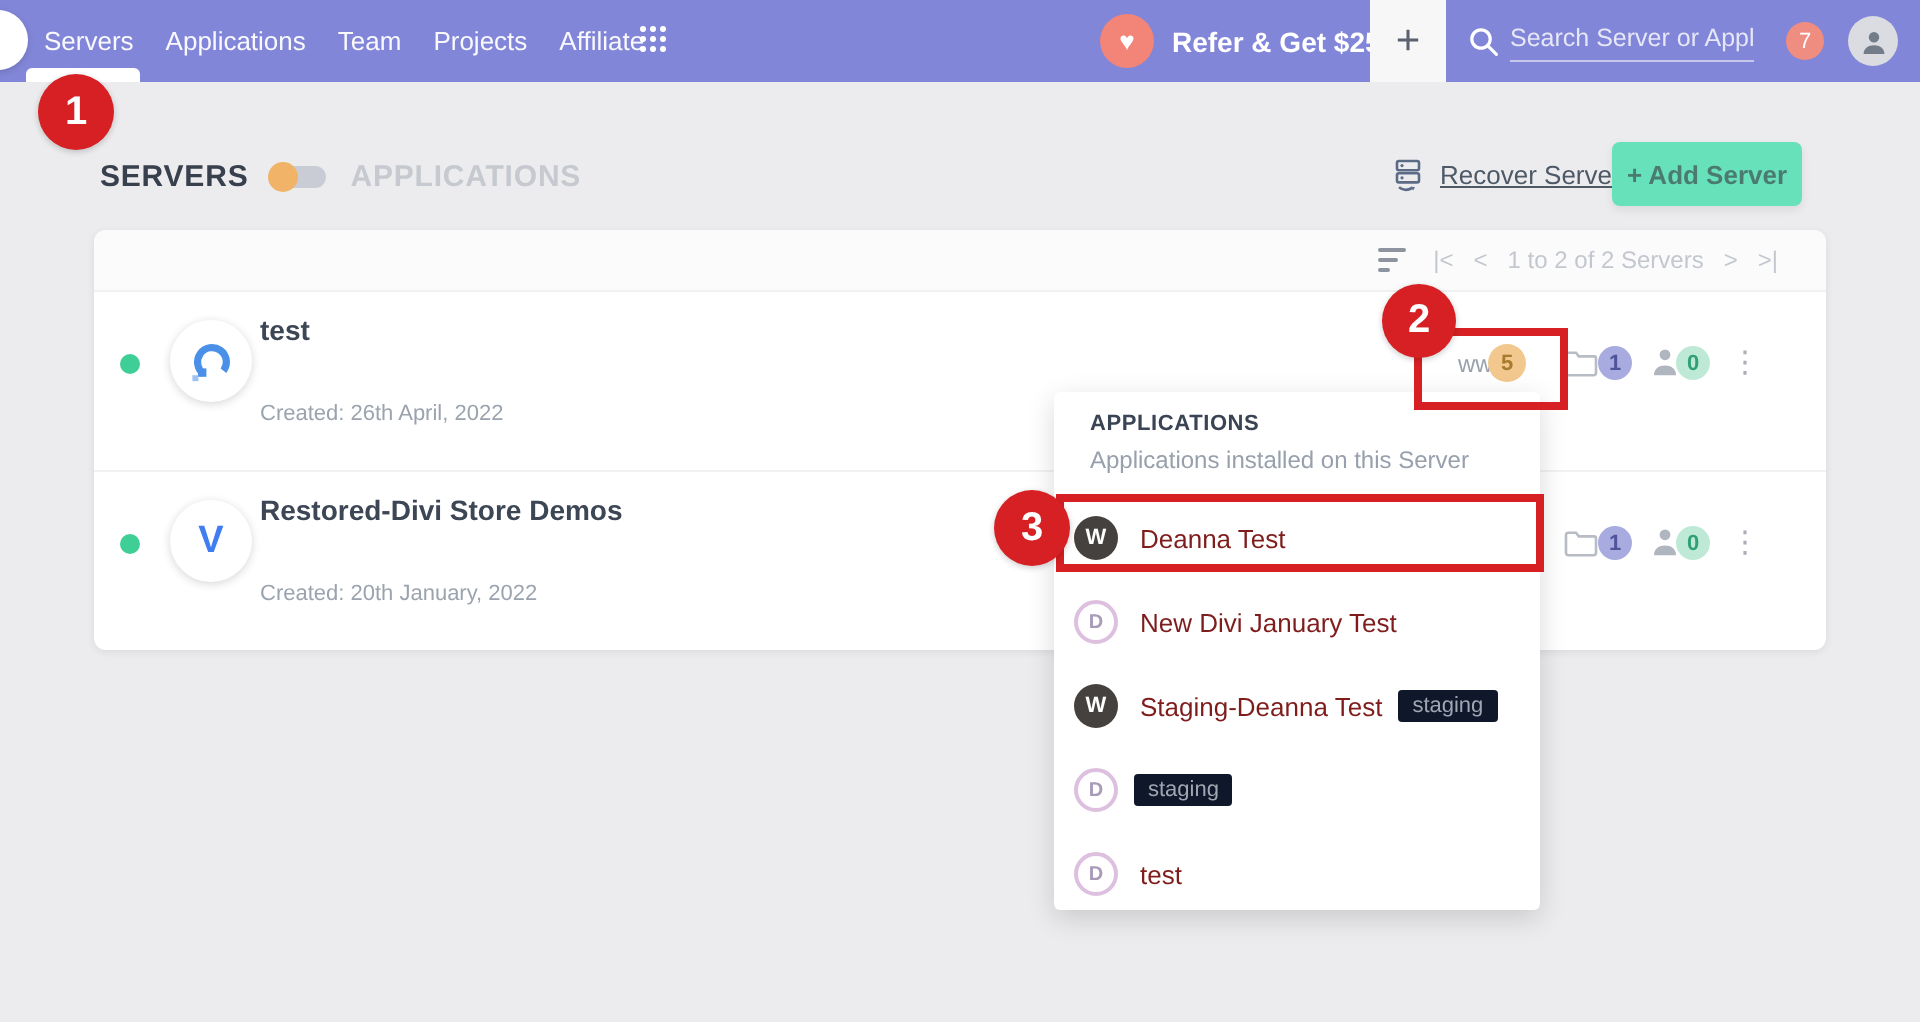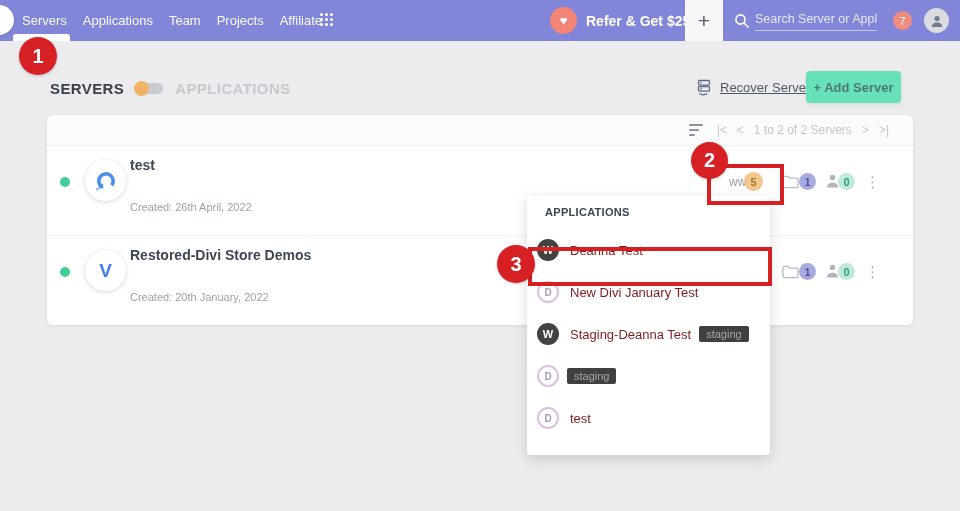--- a/index.html
+++ b/index.html
@@ -67,21 +67,21 @@
   
   .dropdown { position:absolute; left:527px; top:196px; width:243px; height:259px; background:#fff; border-radius:3px; box-shadow:0 4px 14px rgba(0,0,0,.15); z-index:20; }
   .dd-title { padding:10px 18px 0 18px; font-size:11px; font-weight:bold; letter-spacing:.3px; color:#3a4454; }
   .dd-sub { padding:5px 18px 0 18px; font-size:12px; color:#97a0ac; }
   .dd-items { margin-top:11px; }
   .dd-item { position:relative; height:42px; display:flex; align-items:center; padding-left:10px; cursor:pointer; }
   .app-icon { width:22px; height:22px; border-radius:50%; display:flex; align-items:center; justify-content:center; flex-shrink:0; }
   .app-icon.wordpress { background:#45413f; color:#fff; font-size:11px; font-weight:bold; }
   .app-icon.divi { background:#fff; border:2px solid #ddbfdf; color:#a99bb8; font-size:10px; font-weight:bold; }
   .dd-item-label { margin-left:11px; font-size:13px; color:#7f1d1d; }
-  .staging-badge { margin-left:8px; background:#404040; color:#a0a7b1; font-size:11px; padding:2px 7px; border-radius:2px; }
+  .staging-badge { margin-left:8px; background:#0f172a; color:#a0a7b1; font-size:11px; padding:2px 7px; border-radius:2px; }
   .anno-circle { position:absolute; border-radius:50%; background:#d62024; color:#fff; font-size:20px; font-weight:bold; display:flex; align-items:center; justify-content:center; z-index:52; box-shadow:0 1px 3px rgba(0,0,0,.2); }
   .anno-rect { position:absolute; border:4px solid #d62024; z-index:51; }
   #anno1 { left:19px; top:37px; width:38px; height:38px; }
   #anno2 { left:691px; top:142px; width:37px; height:37px; }
   #anno3 { left:497px; top:245px; width:38px; height:38px; }
   #rect2 { left:707px; top:164px; width:77px; height:41px; }
   #rect3 { left:528px; top:247px; width:244px; height:39px; }
 </style>
 </head>
 <body>
@@ -224,20 +224,21 @@
             </svg>
         </span>
         <span class="count-badge badge-team">0</span>
         <span class="kebab">⋮</span>
       </div>
     </div>
   </div>
 
   <div class="dropdown">
     <div class="dd-title">APPLICATIONS</div>
+    <div class="dd-sub">Applications installed on this Server</div>
     <div class="dd-items">
       <div class="dd-item">
         <span class="app-icon wordpress">W</span>
         <span class="dd-item-label">Deanna Test</span>
       </div>
       <div class="dd-item">
         <span class="app-icon divi">D</span>
         <span class="dd-item-label">New Divi January Test</span>
       </div>
       <div class="dd-item">

